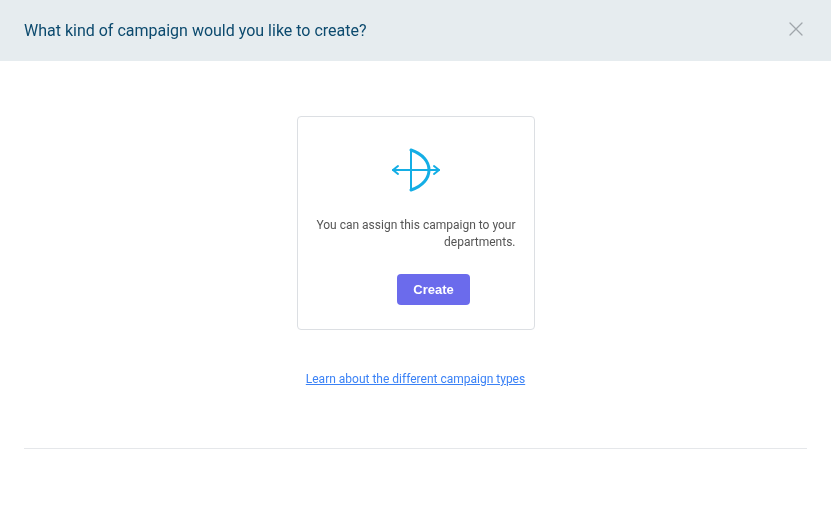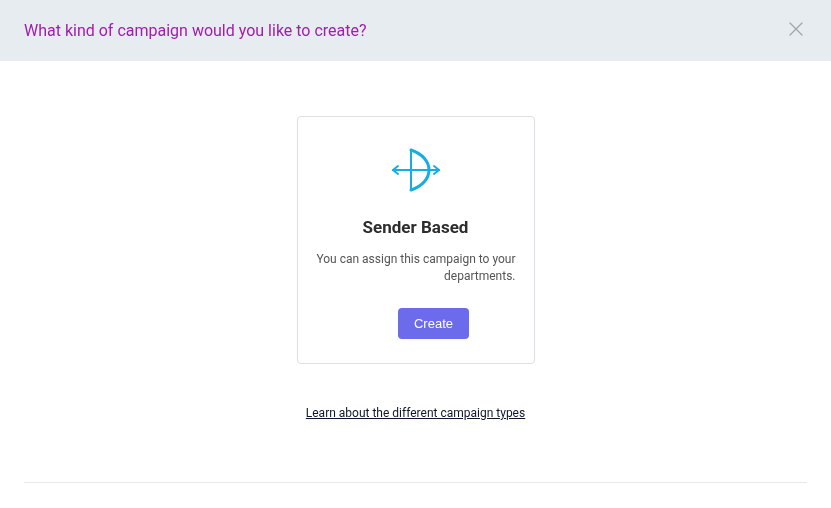--- a/index.html
+++ b/index.html
@@ -12,21 +12,21 @@
     }
     .header {
       background: #e6ecef;
       padding: 18px 24px;
       display: flex;
       align-items: center;
       justify-content: space-between;
     }
     .header-title {
       font-size: 16px;
-      color: #a21caf;
+      color: #0c4a6e;
       font-weight: 400;
     }
     .close-btn {
       background: none;
       border: none;
       padding: 4px;
       cursor: pointer;
       color: #a0a6ab;
       display: flex;
       align-items: center;
@@ -69,27 +69,27 @@
       text-align: right;
     }
     .create-btn {
       background: #6b6bec;
       color: #fff;
       border: none;
       border-radius: 4px;
       padding: 8px 16px;
       font-size: 13px;
       cursor: pointer;
-      font-weight: 400;
+      font-weight: 700;
       margin-left: 36px;
     }
     .learn-link {
       margin-top: 42px;
       font-size: 12px;
-      color: #0f172a;
+      color: #3b82f6;
       text-decoration: underline;
       cursor: pointer;
       background: none;
       border: none;
       font-family: inherit;
     }
     .divider {
       width: 783px;
       height: 1px;
       background: #e5e7ea;
@@ -114,21 +114,20 @@
   <div class="card">
     <div class="icon-wrap">
       <svg width="50" height="44" viewBox="0 0 50 44" fill="none">
         <path d="M20 2 C32 6 38 14 38 22 C38 30 32 38 20 42" stroke="#14aee5" stroke-width="3" stroke-linecap="round" fill="none"></path>
         <line x1="20" y1="2" x2="20" y2="42" stroke="#14aee5" stroke-width="2" stroke-linecap="round"></line>
         <line x1="2" y1="22" x2="48" y2="22" stroke="#14aee5" stroke-width="2" stroke-linecap="round"></line>
         <path d="M48 22 L43 18 M48 22 L43 26" stroke="#14aee5" stroke-width="2" stroke-linecap="round"></path>
         <path d="M2 22 L7 18 M2 22 L7 26" stroke="#14aee5" stroke-width="2" stroke-linecap="round"></path>
       </svg>
     </div>
-    <div class="card-title">Sender Based</div>
     <div class="card-desc">You can assign this campaign to your departments.</div>
     <button class="create-btn">Create</button>
   </div>
 
   <button class="learn-link">Learn about the different campaign types</button>
 
   <div class="divider"></div>
 </div>
 
 </body></html>

